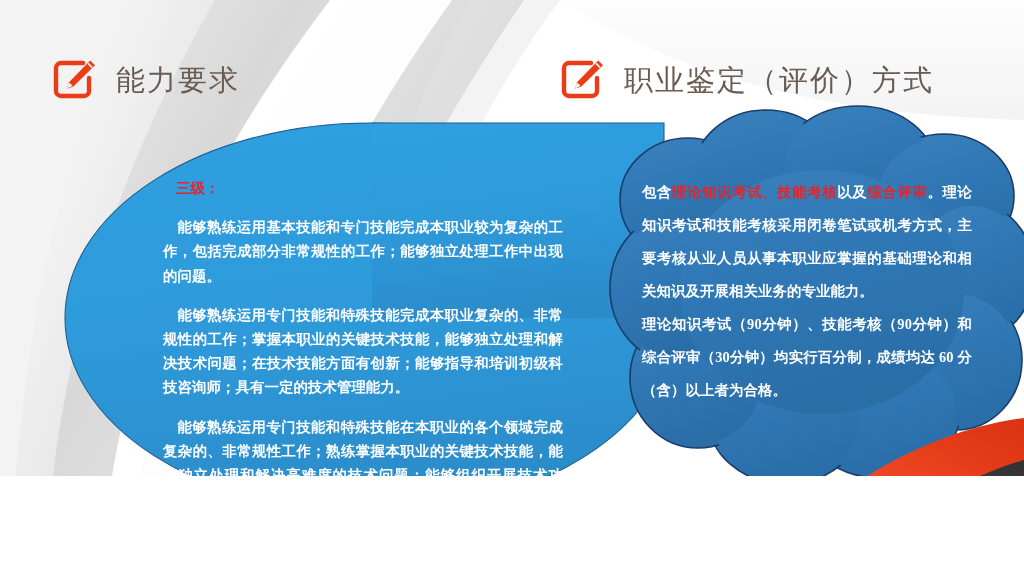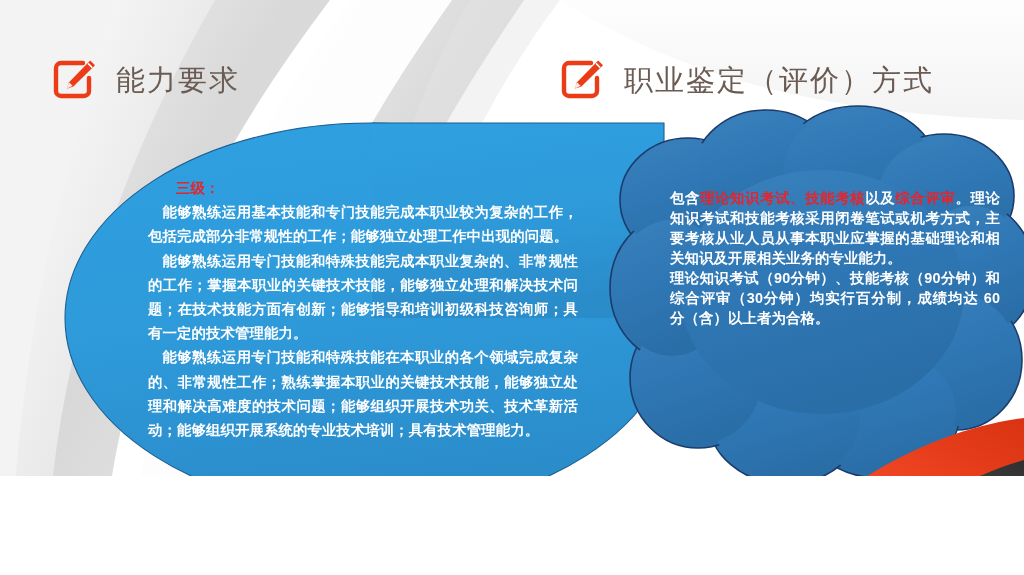--- a/index.html
+++ b/index.html
@@ -10,20 +10,21 @@
   }
   body {
     font-family: "Liberation Sans", "DejaVu Sans", sans-serif;
   }
   #slide {
     position: relative;
     width: 1024px;
     height: 476px;
     overflow: hidden;
     background: #ffffff;
+    font-family: Liberation Serif, serif;
   }
 
   
   #bg-layer {
     position: absolute;
     left: 0; top: 0;
     width: 1024px;
     height: 575px;
     z-index: 0;
   }
@@ -73,44 +74,43 @@
     color: #ffffff;
     text-align: justify;
     letter-spacing: 0.1px;
   }
   #left-text .lvl {
     color: #e8232a;
     display: block;
     margin-left: 28px;
   }
   #left-text p {
-    margin: 0;
+    margin: 15px;
     text-indent: 1em;
   }
 
   
   #cloud-wrap {
     position: absolute;
     left: 0; top: 0;
     width: 1024px; height: 575px;
     z-index: 12;
   }
   #cloud-text {
     position: absolute;
     z-index: 22;
     left: 642px;
-    top: 188px;
+    top: 176px;
     width: 330px;
     font-size: 14.4px;
     font-weight: bold;
-    line-height: 20px;
+    line-height: 33px;
     color: #ffffff;
     text-align: justify;
     letter-spacing: 0.1px;
-    margin-left: 28px;
   }
   #cloud-text p { margin: 0; }
   #cloud-text .hl { color: #e8232a; }
 
   
   #corner-wrap {
     position: absolute;
     left: 0; top: 0;
     width: 1024px; height: 575px;
     z-index: 15;

